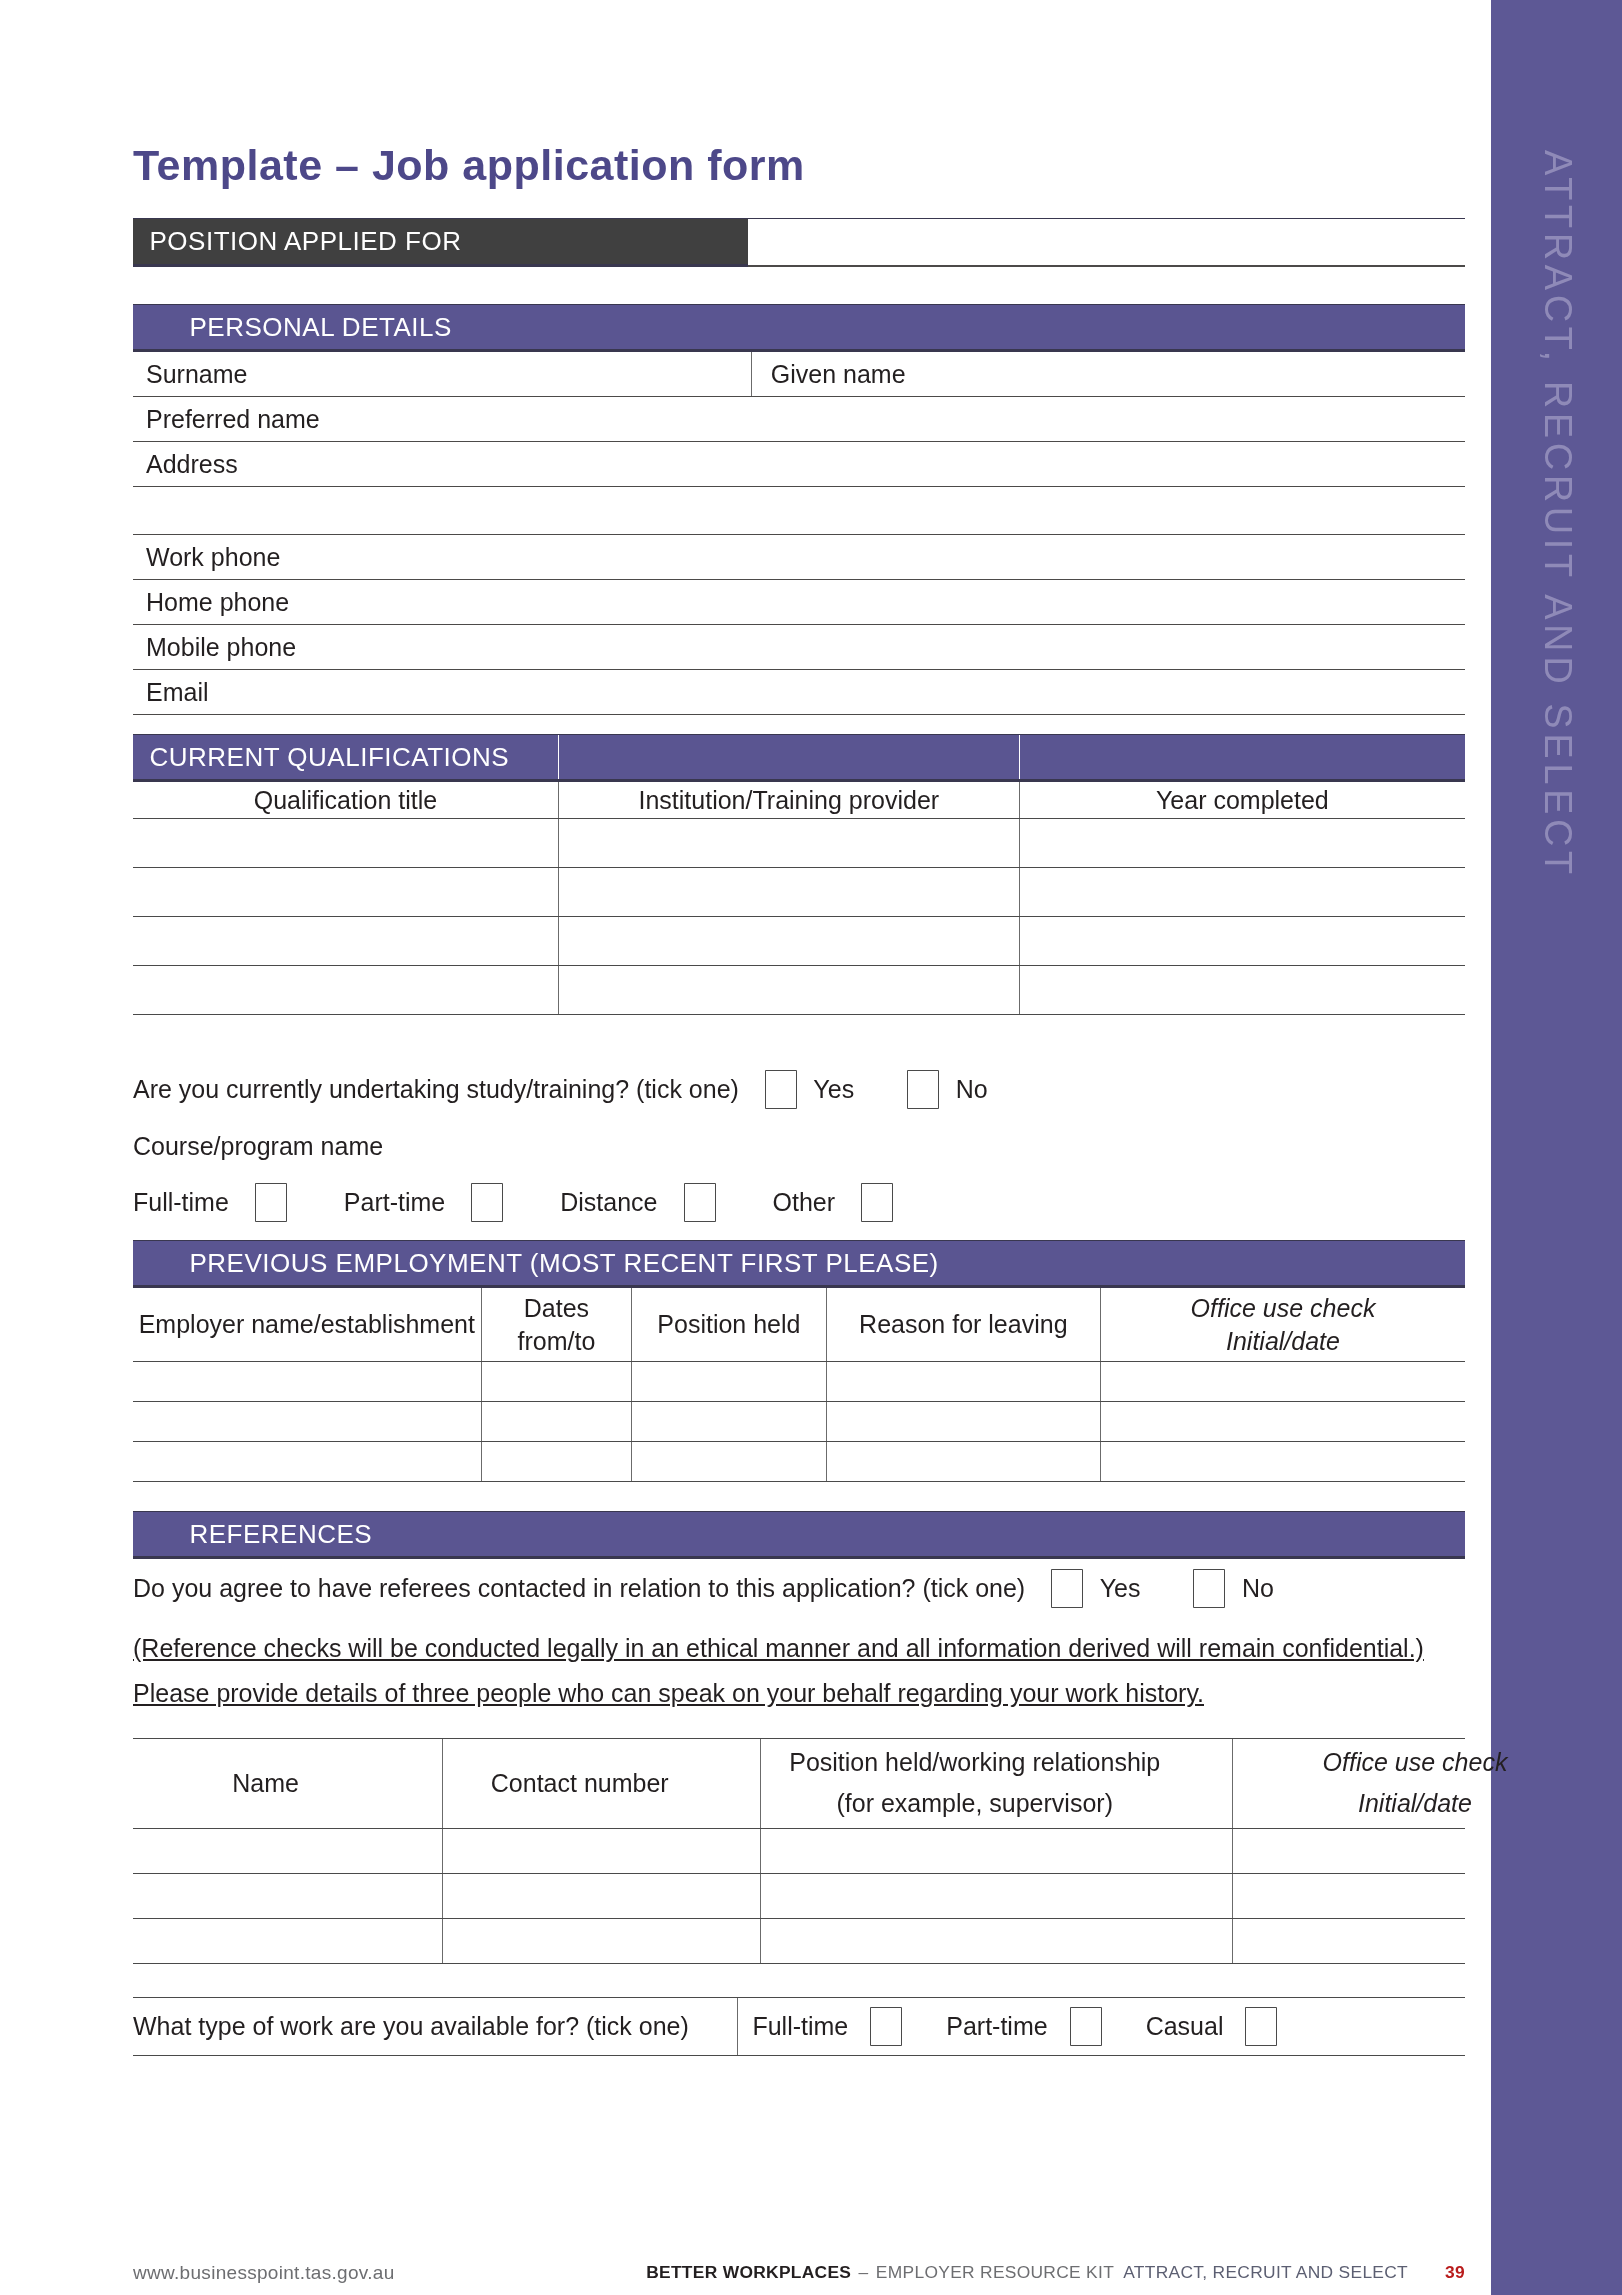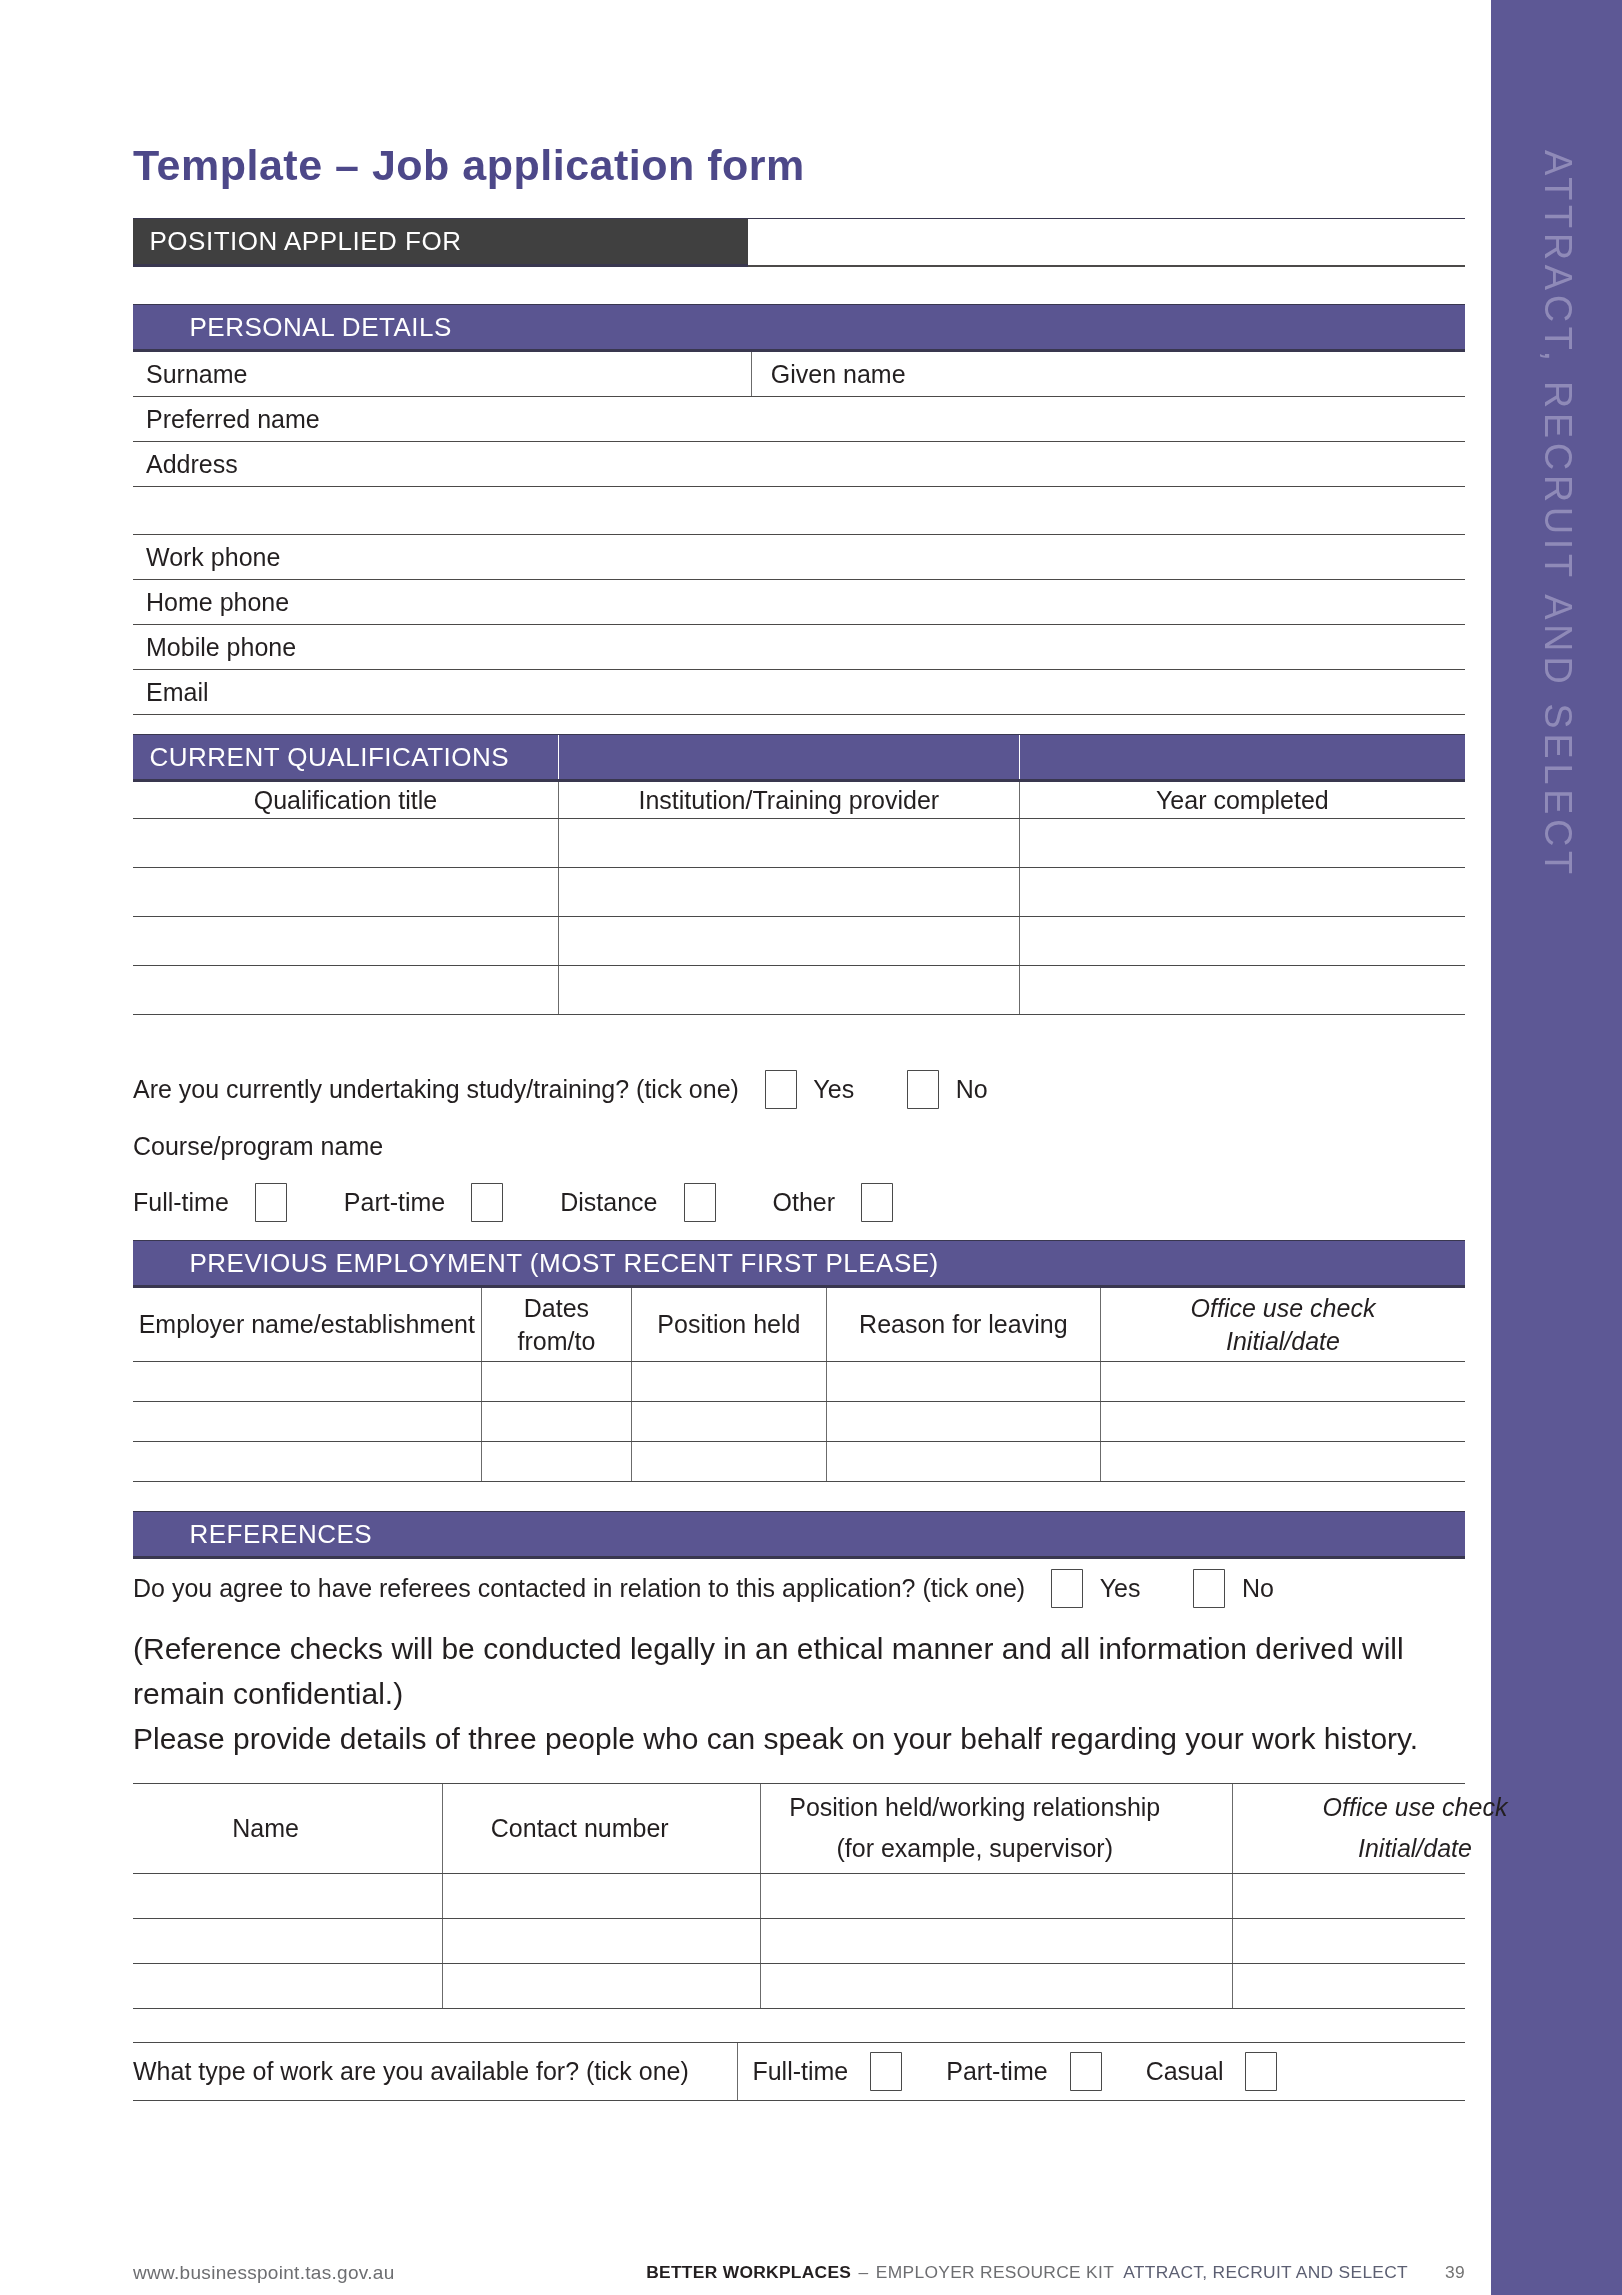--- a/index.html
+++ b/index.html
@@ -71,42 +71,42 @@
   .study-q{margin-top:50px;height:48px;}
   .course-row{margin-top:9.2px;height:48px;}
   .mode-row{margin-top:3.7px;height:57px;}
   .cb-gap{margin-left:26px;}
   .lbl-gap{margin-left:16.5px;}
   .pair-gap{margin-left:53px;}
   .mode-row .checkbox{margin-left:26px;margin-right:57px;}
   .emp-bar{margin-top:9.2px;}
   .ref-bar{margin-top:29px;}
   .ref-q{height:59px;}
-  .note{font-size:30px;line-height:45px;margin-top:7.3px;}
+  .note{font-size:25px;line-height:45px;margin-top:7.3px;text-decoration:underline;}
   .ref-table{margin-top:22px;}
   
   .avail-row{
     margin-top:33px;height:59px;border-top:1.8px solid #4a4a4a;border-bottom:1.8px solid #4a4a4a;
     display:flex;align-items:stretch;font-size:25px;
   }
   .avail-row .avail-q{width:45.4%;display:flex;align-items:center;border-right:1.8px solid #6b6b6b;}
   .avail-row .avail-opts{flex:1;display:flex;align-items:center;padding-left:14.7px;}
   .avail-row .checkbox{margin-left:22px;margin-right:44px;}
   
   .footer{
     position:absolute;left:133px;width:1332px;top:2220px;height:33px;
     display:flex;justify-content:space-between;align-items:center;margin-top:36px;
   }
   .footer .site-url{font-size:19px;color:#6d6e71;letter-spacing:0.3px;}
   .footer .footer-right{display:flex;align-items:center;font-size:17.4px;letter-spacing:0.3px;}
   .footer .brand{font-weight:700;color:#231f20;}
   .footer .sep{color:#6d6e71;margin:0 7.3px;}
   .footer .kit{color:#6d6e71;margin-right:9.2px;}
   .footer .section-ref{color:#5c5f72;}
-  .footer .page-num{font-weight:400;color:#737373;margin-left:37px;}
+  .footer .page-num{font-weight:700;color:#b91c1c;margin-left:37px;}
 </style>
 </head>
 <body>
 
 <div class="page">
 
   <div class="sidebar">
     <div class="sidebar-text">ATTRACT, RECRUIT AND SELECT</div>
   </div>
 

